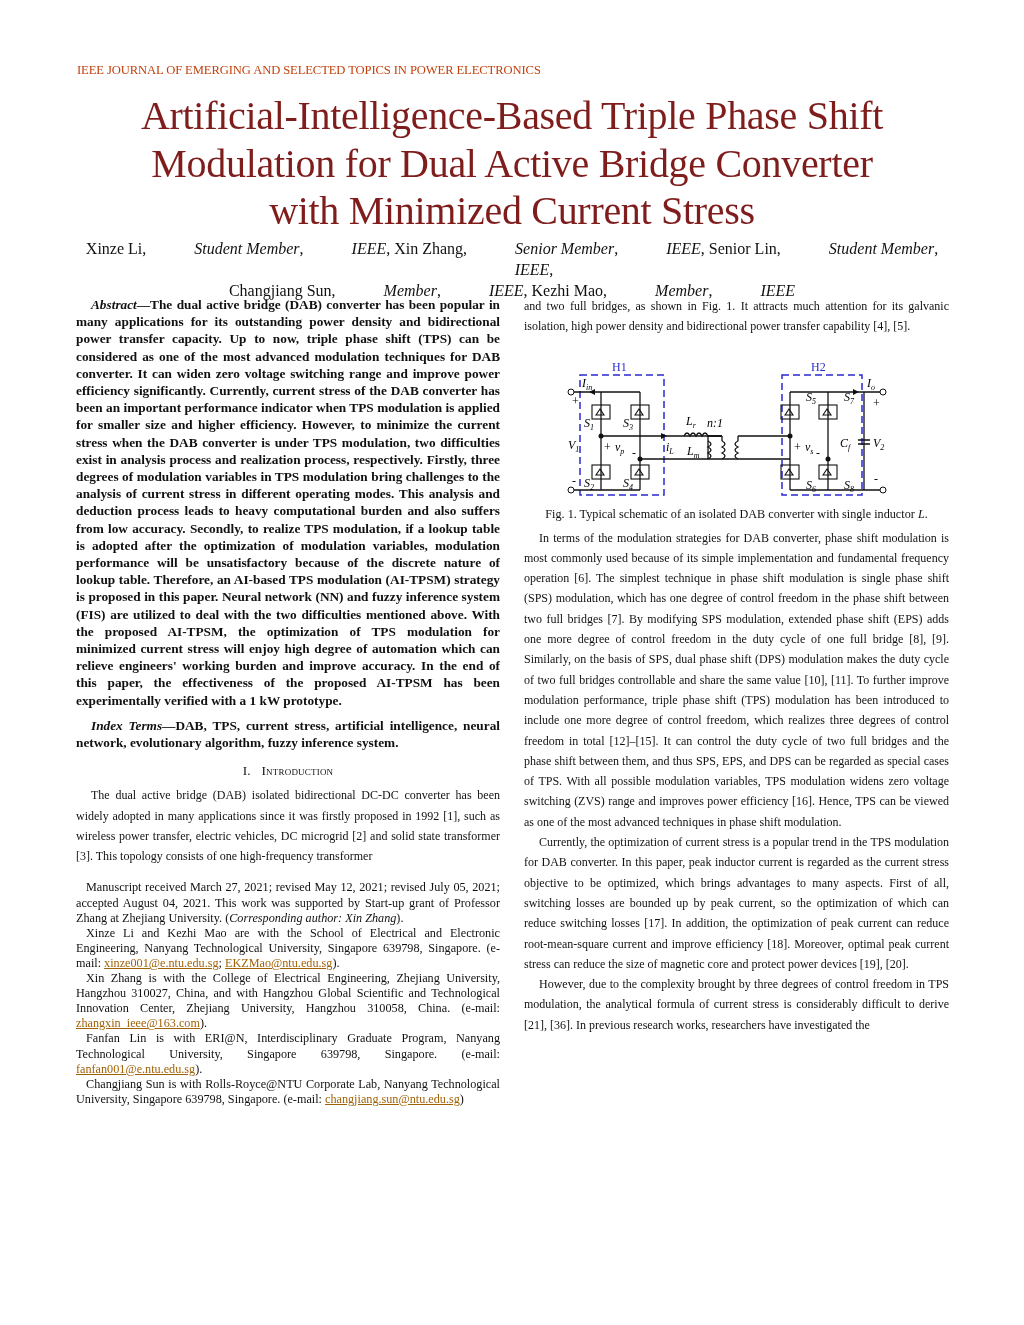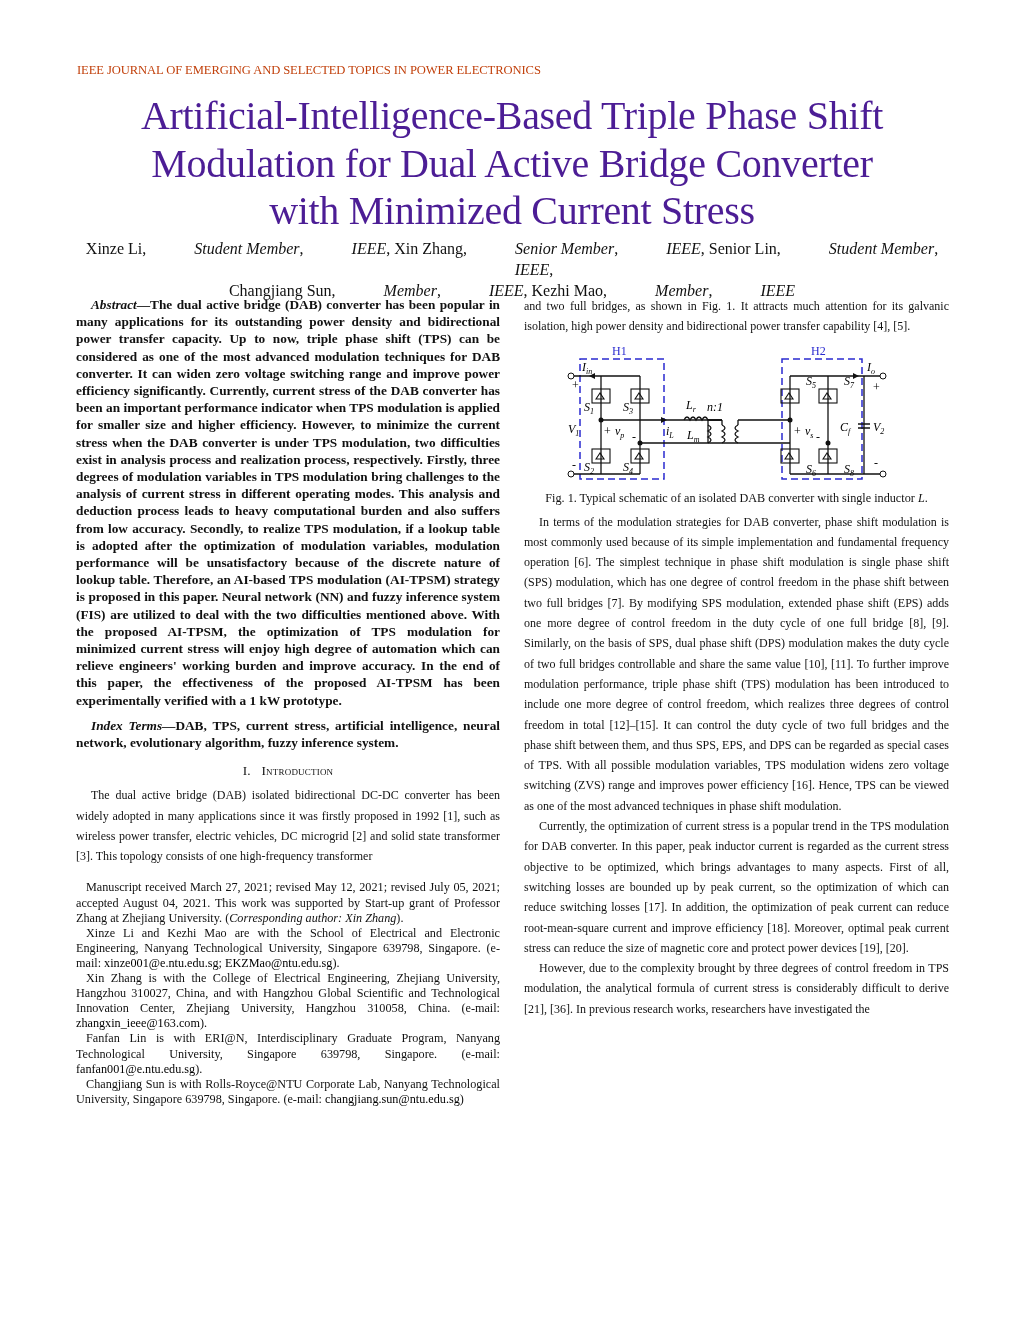--- a/index.html
+++ b/index.html
@@ -1,34 +1,34 @@
 <!DOCTYPE html>
 <html><head>
 <meta charset="utf-8">
 <style>
   html, body { margin: 0; padding: 0; background: #ffffff; }
   body { width: 1024px; height: 1325px; position: relative; overflow: hidden; font-family: "Liberation Serif", serif; color: #111; }
   .running-head { position: absolute; left: 77px; top: 63px; font-size: 12.6px; letter-spacing: -0.1px; color: #c2410c; }
-  .title { position: absolute; left: 60px; width: 904px; top: 92px; text-align: center; font-size: 40px; line-height: 47.5px; color: #4c1d95; letter-spacing: -0.3px; }
+  .title { position: absolute; left: 60px; width: 904px; top: 92px; text-align: center; font-size: 40px; line-height: 47.5px; color: #7f1d1d; letter-spacing: -0.3px; }
   .authors { position: absolute; left: 60px; width: 904px; top: 238px; text-align: center; font-size: 16px; line-height: 21px; }
   .authors i { font-style: italic; margin-left: 44px; }
   .col-left { position: absolute; left: 76px; top: 296px; width: 424px; }
   .col-right { position: absolute; left: 524px; top: 296px; width: 425px; }
   .abstract { font-weight: bold; font-size: 13.3px; line-height: 17.2px; text-align: justify; text-indent: 15px; margin: 0; }
   .abstract .lead { font-style: italic; }
   .index-terms { font-weight: bold; font-size: 13.3px; line-height: 17.2px; text-align: justify; text-indent: 15px; margin: 8px 0 0 0; }
   .index-terms .lead { font-style: italic; }
   .section-heading { text-align: center; font-size: 13.3px; margin: 12px 0 6px 0; letter-spacing: 0.2px; }
   .section-heading .sc { font-variant: small-caps; }
   .body-p { font-size: 12px; line-height: 20.3px; text-align: justify; text-indent: 15px; margin: 0; }
   .body-p.noindent { text-indent: 0; }
   .footnotes { margin-top: 14px; font-size: 12.2px; line-height: 15.1px; text-align: justify; }
   .footnotes p { margin: 0; text-indent: 10px; }
-  .footnotes a { color: #000000; }
-  .figure { margin: 4px 0 0 0; height: 145px; position: relative; }
+  .footnotes a { color: #a16207; text-decoration: underline; }
+  .figure { margin: 20px 0 0 0; height: 145px; position: relative; }
   .figure svg { position: absolute; left: 0; top: 0; }
   .caption { font-size: 12.2px; line-height: 15px; margin: 5px 0 6px 0; text-align: center; }
   .caption i { font-style: italic; }
 </style>
 </head>
 <body>
 
 <div class="running-head">IEEE JOURNAL OF EMERGING AND SELECTED TOPICS IN POWER ELECTRONICS</div>
 
 <div class="title">

